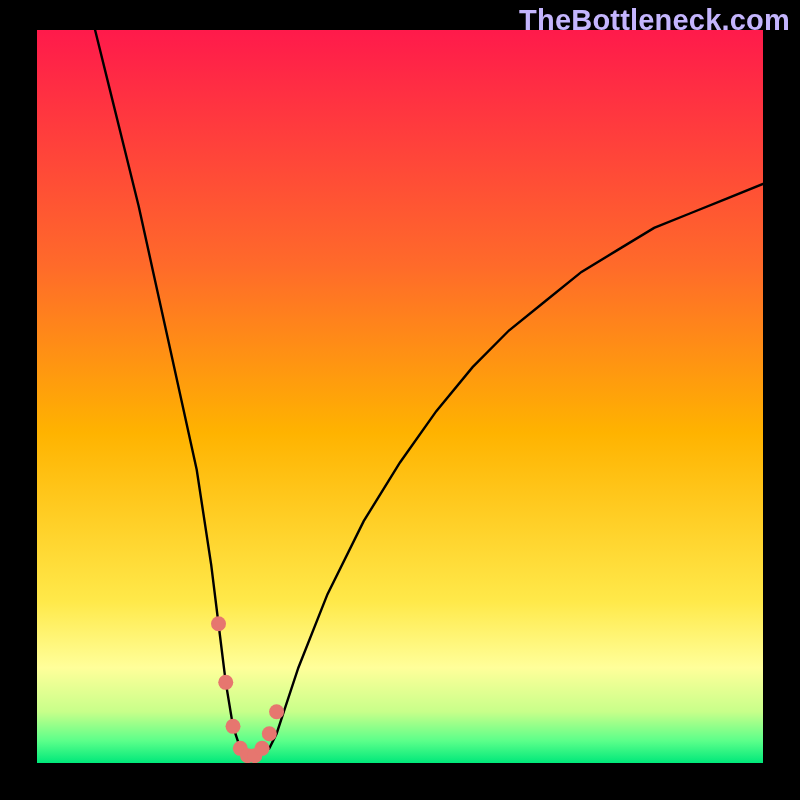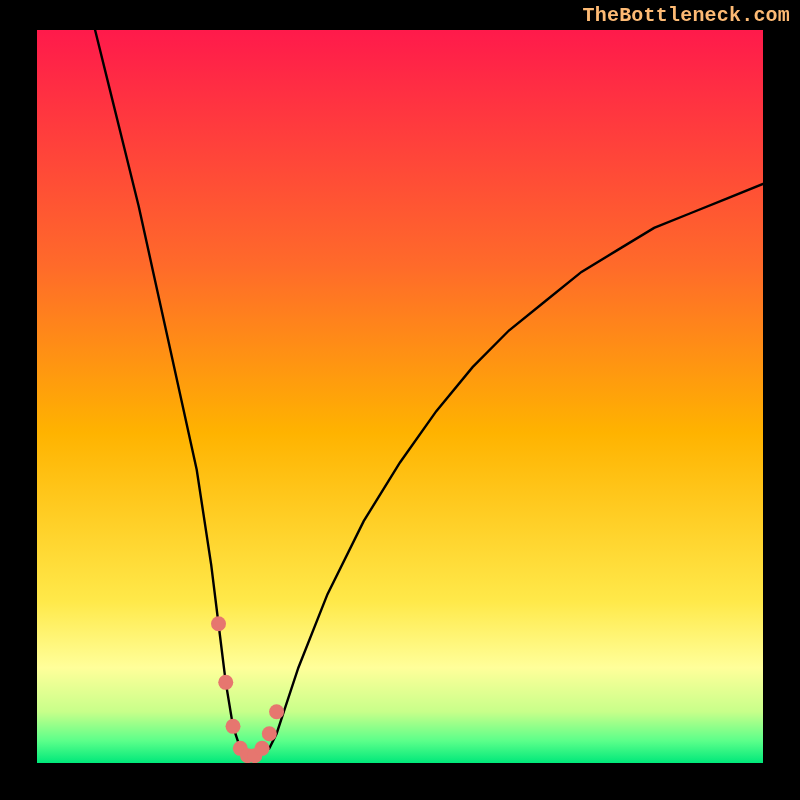--- a/index.html
+++ b/index.html
@@ -15,24 +15,24 @@
     left: 0;
     top: 0;
     width: 800px;
     height: 800px;
     background: #000;
   }
   .watermark {
     position: absolute;
     top: 4px;
     right: 10px;
-    font-family: Liberation Mono, monospace;
-    font-size: 20px;
+    font-family: Liberation Sans, sans-serif;
+    font-size: 29px;
     font-weight: 600;
-    color: #fdba74;
+    color: #c4b5fd;
     letter-spacing: 0.2px;
   }
   .plot {
     position: absolute;
     left: 37px;
     top: 30px;
     width: 726px;
     height: 733px;
     overflow: hidden;
   }

